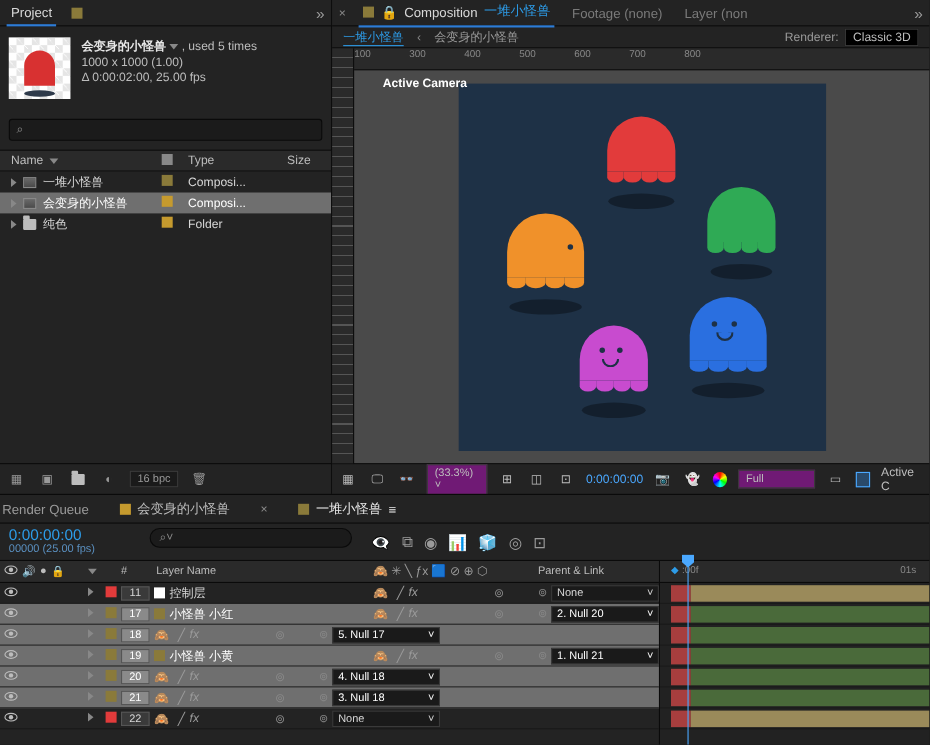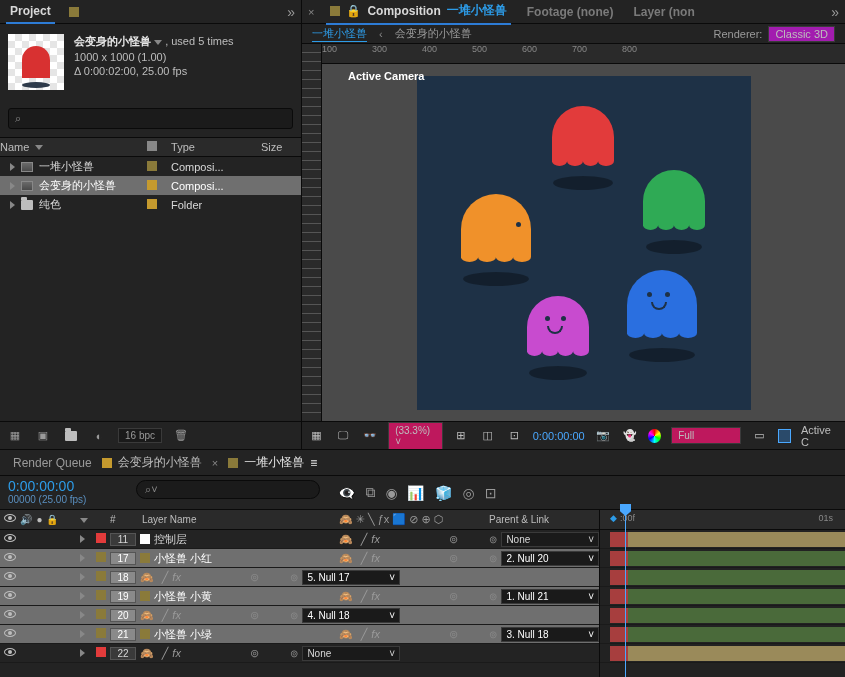--- a/index.html
+++ b/index.html
@@ -2,36 +2,36 @@
 <html><head>
 <meta charset="utf-8">
 <style>
 * { margin: 0; padding: 0; box-sizing: border-box; font-family: "Segoe UI", Arial, sans-serif; }
 body { background: #1e1e1e; color: #d8d8d8; font-size: 11px; width: 845px; height: 677px; overflow: hidden; }
 .app { display: flex; flex-direction: column; height: 100%; }
 .top { display: flex; height: 449px; }
 .left { width: 369px; display: flex; flex-direction: column; background: #232323; border-right: 1px solid #0a0a0a; }
 .right { flex: 1; display: flex; flex-direction: column; background: #232323; }
 .panel-tabs { display: flex; align-items: center; height: 24px; padding: 0 6px; background: #232323; border-bottom: 1px solid #0a0a0a; gap: 10px; }
-.panel-tab { color: #d8d8d8; font-size: 12px; padding: 4px 4px; cursor: pointer; display: flex; align-items: center; gap: 6px; font-weight: bold; }
+.panel-tab { color: #d8d8d8; font-size: 12px; padding: 4px 4px; cursor: pointer; display: flex; align-items: center; gap: 6px; }
 .panel-tab.active { border-bottom: 2px solid #2d7cd6; }
 .panel-tab.dim { color: #7a7a7a; }
 .chevron { color: #9a9a9a; font-size: 14px; }
 .proj-head { display: flex; padding: 10px 8px; gap: 10px; }
 .thumb { width: 56px; height: 56px; background: #fff; display: flex; align-items: center; justify-content: center; position: relative; }
 .thumb::before { content:""; position:absolute; inset:0; background-image: linear-gradient(45deg,#ccc 25%,transparent 25%,transparent 75%,#ccc 75%),linear-gradient(45deg,#ccc 25%,transparent 25%,transparent 75%,#ccc 75%); background-size:14px 14px; background-position:0 0,7px 7px; opacity:.5;}
 .thumb .ghost { position:relative; width:28px; height:32px; background:#d83131; border-radius:14px 14px 0 0; }
 .thumb .shadow { position:absolute; bottom:2px; left:14px; width:28px; height:6px; background:#2e3a4a; border-radius:50%; }
 .proj-info { color:#bdbdbd; }
 .proj-info .name { font-weight:bold; color:#e8e8e8; }
 .proj-info .meta { font-size:11px; margin-top:2px; }
 .proj-search { margin: 8px; padding: 3px 6px; background:#1b1b1b; border:1px solid #0a0a0a; border-radius:3px; display:flex; align-items:center; gap:6px;}
 .proj-search span.icon { color:#888; }
 .proj-cols { display:flex; align-items:center; height:20px; background:#2a2a2a; border-top:1px solid #0a0a0a; border-bottom:1px solid #0a0a0a; font-size:11px; color:#bdbdbd;}
-.proj-cols .c1 { flex:1; display:flex; align-items:center; gap:6px;}
+.proj-cols .c1 { flex:1; padding-left:10px; display:flex; align-items:center; gap:6px;}
 .proj-cols .c2 { width:90px; display:flex; align-items:center; gap:6px;}
 .proj-cols .c3 { width:40px; text-align:left;}
 .proj-list { flex:1; background:#232323; overflow:auto; }
 .proj-row { display:flex; align-items:center; height:19px; }
 .proj-row.sel { background:#6f6f6f; color:#fff; }
 .proj-row .c1 { flex:1; padding-left:10px; display:flex; align-items:center; gap:6px;}
 .proj-row .c2 { width:90px; display:flex; align-items:center; gap:4px;}
 .proj-row .c3 { width:40px;}
 .swatch { width:10px; height:10px; display:inline-block; }
 .folder-icon { width:12px; height:10px; background:#bdbdbd; border-radius:1px; display:inline-block; position:relative;}
@@ -58,21 +58,21 @@
 .gh .feet span { flex:1; border-radius:0 0 50% 50%; }
 .gh .sh { position:absolute; width:60px; height:14px; background:rgba(0,0,0,.35); border-radius:50%; bottom:-24px; left:50%; transform:translateX(-50%);}
 .gh.red { top:30px; left:135px; } .gh.red .body{width:62px;height:50px;background:#e23b3b;} .gh.red .feet span{background:#e23b3b;}
 .gh.green { top:94px; left:226px;} .gh.green .body{width:62px;height:50px;background:#2faa55;} .gh.green .feet span{background:#2faa55;} .gh.green .sh{width:56px;}
 .gh.orange{ top:118px; left:44px;} .gh.orange .body{width:70px;height:58px;background:#f0912a;} .gh.orange .feet span{background:#f0912a;} .gh.orange .sh{width:66px;}
 .gh.blue  { top:194px; left:210px;} .gh.blue .body{width:70px;height:58px;background:#2a6fe0;} .gh.blue .feet span{background:#2a6fe0;} .gh.blue .sh{width:66px;}
 .gh.pink  { top:220px; left:110px;} .gh.pink .body{width:62px;height:50px;background:#c84bcf;} .gh.pink .feet span{background:#c84bcf;} .gh.pink .sh{width:58px;}
 .eye{position:absolute;width:5px;height:5px;background:#1e3146;border-radius:50%;}
 .mouth{position:absolute;width:16px;height:8px;border:2px solid #1e3146;border-top:none;border-radius:0 0 10px 10px;}
 .comp-foot { height:28px; border-top:1px solid #0a0a0a; display:flex; align-items:center; padding:0 6px; gap:10px; color:#bdbdbd; background:#232323;}
-.comp-foot .sel { background:#be185d; padding:2px 6px; border:1px solid #3a3a3a; font-size:10px;}
+.comp-foot .sel { background:#701a75; padding:2px 6px; border:1px solid #3a3a3a; font-size:10px;}
 .comp-foot .btn{width:18px;height:18px;display:flex;align-items:center;justify-content:center;cursor:pointer;}
 .comp-foot .tc{color:#4aa8ff;}
 
 .timeline { flex:1; display:flex; flex-direction:column; background:#232323; border-top:1px solid #0a0a0a;}
 .tl-tabs { display:flex; align-items:center; height:26px; padding:0 10px; gap:18px; border-bottom:1px solid #0a0a0a;}
 .tl-tabs .tab{display:flex;align-items:center;gap:6px;color:#bdbdbd;font-size:12px;}
 .tl-tabs .tab.active{color:#e8e8e8;}
 .tl-head { display:flex; height:34px; border-bottom:1px solid #0a0a0a;}
 .tl-head .time { width:128px; padding:2px 8px; }
 .tl-head .tc { color:#2d9ce8; font-size:14px; }
@@ -100,21 +100,21 @@
 .track-area{position:relative;}
 .track-row{height:19px;border-bottom:1px solid #1a1a1a;position:relative;}
 .bar{position:absolute;top:2px;height:15px;left:10px;right:0;}
 .bar .seg1{position:absolute;top:0;bottom:0;left:0;width:18px;background:#a73e3e;}
 .bar .seg2{position:absolute;top:0;bottom:0;left:18px;right:0;}
 .playhead{position:absolute;top:0;bottom:0;left:25px;width:1px;background:#4aa8ff;z-index:5;}
 .playhead::before{content:"";position:absolute;top:-6px;left:-5px;width:11px;height:12px;background:#4aa8ff;clip-path:polygon(0 0,100% 0,100% 60%,50% 100%,0 60%);}
 .time-ruler{height:20px;border-bottom:1px solid #0a0a0a;display:flex;font-size:9px;color:#888;position:relative;background:#2a2a2a;}
 .time-ruler span{position:absolute;top:3px;}
 .renderer{margin-left:auto;display:flex;align-items:center;gap:6px;font-size:11px;color:#9a9a9a;}
-.renderer .sel{background:#a21caf;border:1px solid #3a3a3a;padding:1px 6px;color:#bdbdbd;}
+.renderer .sel{background:#000000;border:1px solid #3a3a3a;padding:1px 6px;color:#bdbdbd;}
 .tri{display:inline-block;width:0;height:0;border-left:4px solid transparent;border-right:4px solid transparent;border-top:5px solid #888;}
 .tri-r{display:inline-block;width:0;height:0;border-top:4px solid transparent;border-bottom:4px solid transparent;border-left:5px solid #888;}
 .eye-ic{width:12px;height:8px;border:1px solid #bdbdbd;border-radius:50%;position:relative;}
 .eye-ic::after{content:"";position:absolute;top:1px;left:3px;width:4px;height:4px;background:#bdbdbd;border-radius:50%;}
 .colorball{width:14px;height:14px;border-radius:50%;background:conic-gradient(red,yellow,lime,cyan,blue,magenta,red);}
 .toggle-box{width:14px;height:14px;border:1px solid #4aa8ff;background:#2a4a6a;}
 </style>
 </head>
 <body>
 
@@ -314,21 +314,21 @@
      <span class="colorball"></span>
      <span class="sel" style="flex:0 0 70px">Full</span>
      <span class="btn">▭</span>
      <span class="toggle-box"></span>
      <span>Active C</span>
    </div>
   </div>
  </div>
 
  <div class="timeline">
-  <div class="tl like tl-tabs" style="display:flex;align-items:center;height:26px;padding:0 13px;gap:10px;border-bottom:1px solid #0a0a0a;">
+  <div class="tl like tl-tabs" style="display:flex;align-items:center;height:26px;padding:0 2px;gap:28px;border-bottom:1px solid #0a0a0a;">
     <span class="tab" style="color:#9a9a9a">Render Queue</span>
     <span class="tab" style="display:flex;gap:6px;color:#bdbdbd">
           <span class="swatch" style="background:#c59a2e"></span>
           <span>会变身的小怪兽</span>
         </span>
     <span style="color:#888">×</span>
     <span class="tab active" style="display:flex;gap:6px;color:#e8e8e8"><span class="swatch" style="background:#8a7a3a"></span><span>一堆小怪兽</span> ≡</span>
   </div>
   <div class="tl-head">
     <div class="time">
@@ -506,24 +506,20 @@
             <div class="ly-row sel">
               <div class="cA">
                 <span class="eye-ic"></span>
                 <span class="d"></span>
                 <span class="d"></span>
                 <span class="d"></span>
               </div>
    <div class="cB"><span class="tri-r"></span></div>
    <div class="cC"><span class="swatch" style="background:#8a7a3a"></span></div>
    <div class="cNum">21</div>
-   <div class="cName">
-                <span class="swatch" style="background:#8a7a3a"></span>
-                <span>小怪兽  小绿</span>
-              </div>
    <div class="cSw">
                 <span>🙈</span> 
                 <span></span> 
                 <span>╱</span> 
                 <span style="font-style:italic">fx</span>
               </div>
    <div class="cMode"><span style="color:#888">⊚</span></div>
    <div class="cParent">
                 <span style="color:#888">⊚</span>
                 <span class="sel-d">

